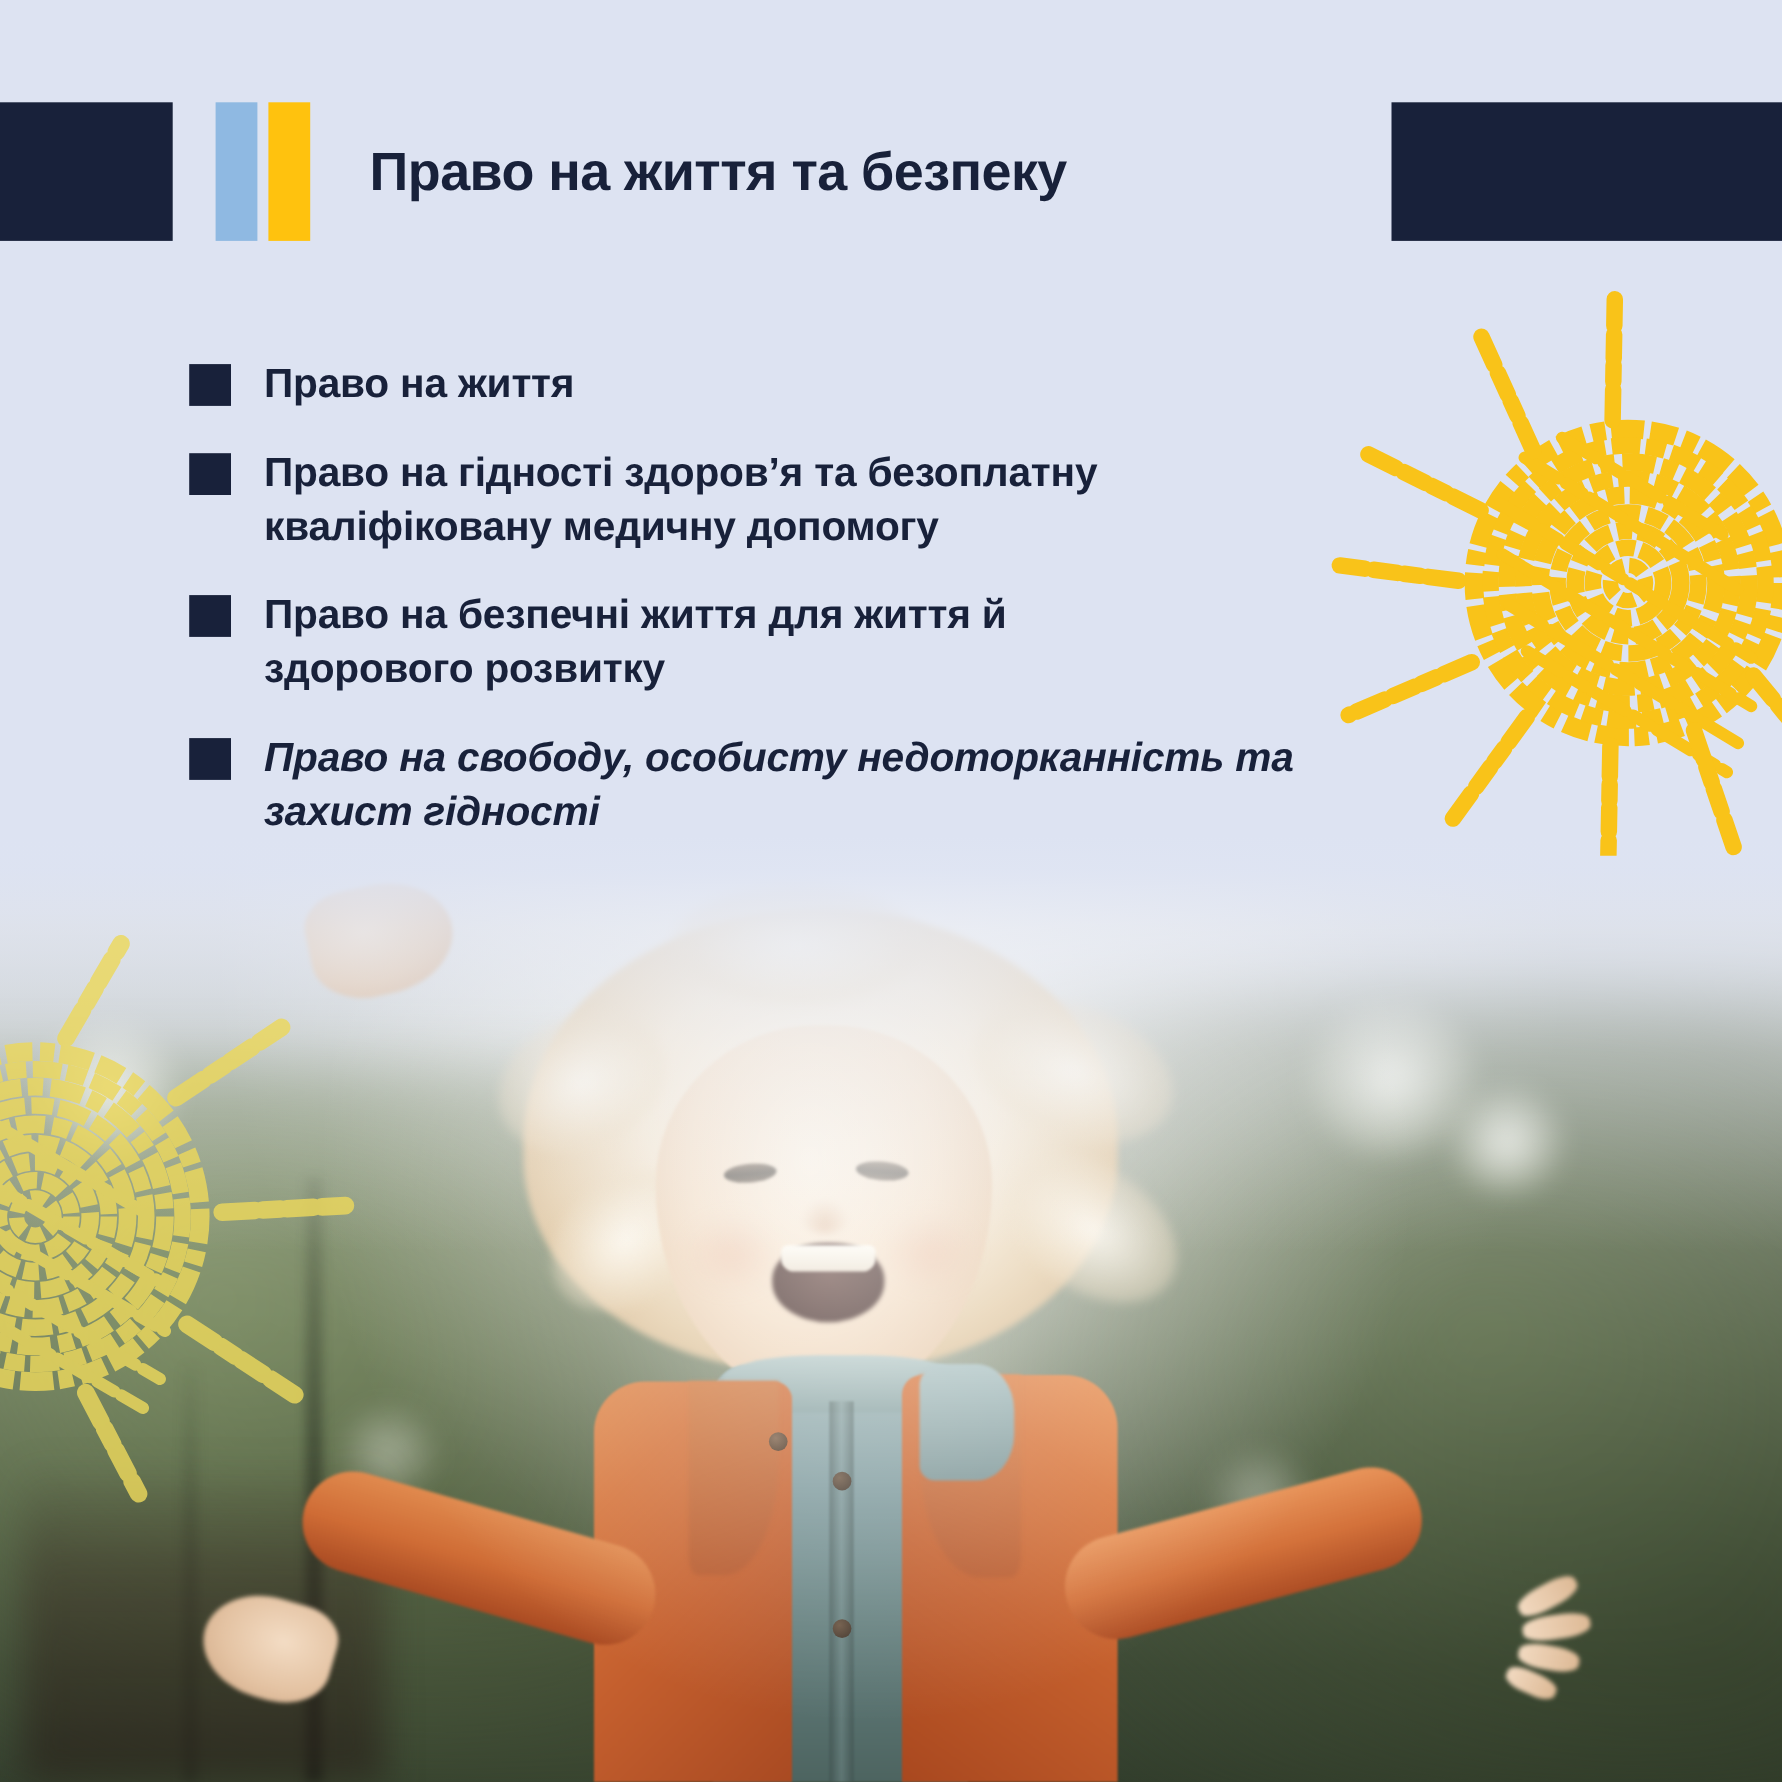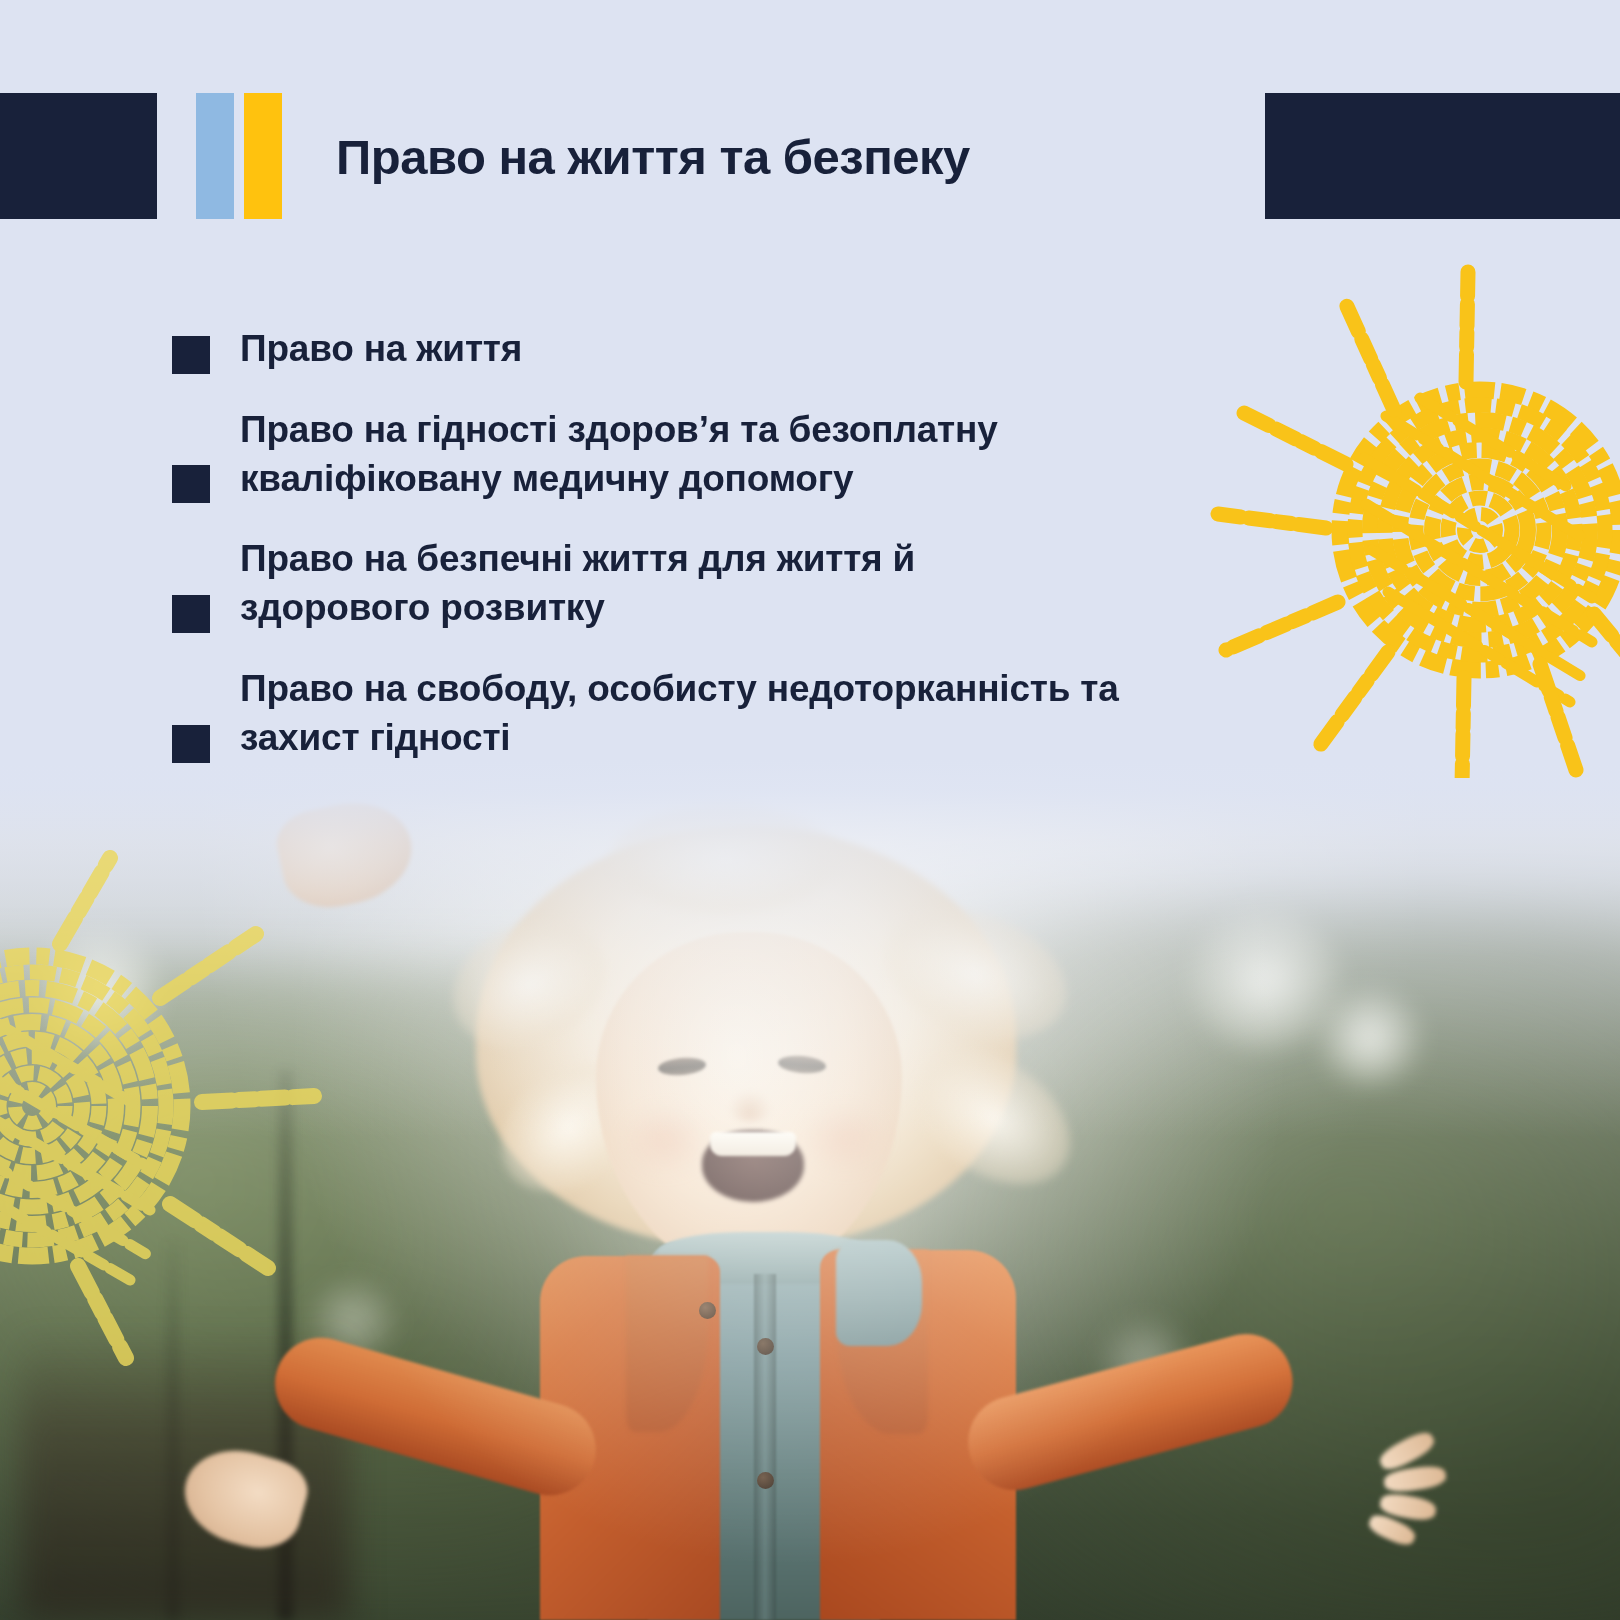--- a/index.html
+++ b/index.html
@@ -26,22 +26,22 @@
   .flag-yellow{ width:38px; height:100%; background:#ffc20e; }
 
   .page-title {
     position:absolute; left:336px; top:112px; width:900px; height:90px;
     font-size:49px; font-weight:bold; color:#18213a;
     letter-spacing:-0.5px; line-height:90px; white-space:nowrap;
   }
 
   
   .bullets { position:absolute; left:172px; top:325px; width:1040px; }
-  .bullet-row { display:flex; align-items:flex-end; margin-bottom:32px; }
-  .bullet-row:last-child { margin-bottom:0; }
+  .bullet-row { display:flex; align-items:flex-start; margin-bottom:32px; }
+  .bullet-row:last-child { margin-bottom:0;font-style:italic; }
   .bullet-sq {
     flex:0 0 auto; width:38px; height:38px; background:#18213a;
     margin-top:6px; margin-right:30px;
   }
   .bullet-txt {
     font-size:37px; font-weight:bold; color:#18213a;
     line-height:1.32; letter-spacing:-0.2px;
   }
 
   

